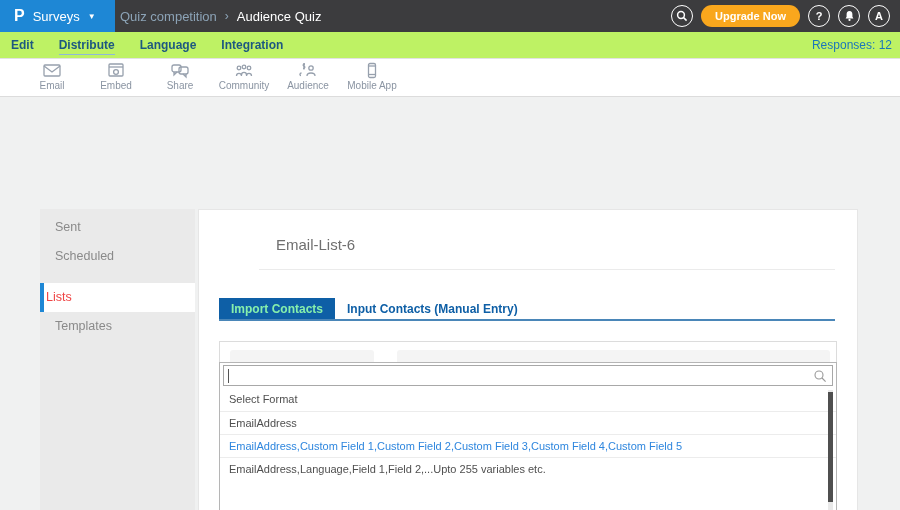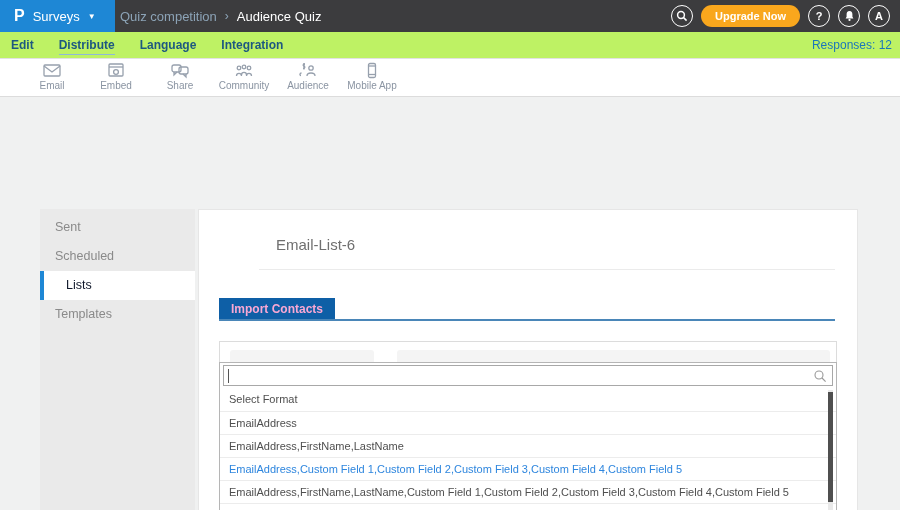--- a/index.html
+++ b/index.html
@@ -35,29 +35,29 @@
   .tool-label { font-size:10px; color:#8a94a2; margin-top:1px; white-space:nowrap; }
   .url-box { position:absolute; left:618px; top:66px; width:200px; height:24px; background:#ededed; border:1px solid #dcdcdc; border-radius:3px; display:flex; align-items:center; padding:0 6px; }
   .url-box input { flex:1; background:transparent; border:none; outline:none; font-size:11px; color:#555; font-family:"Liberation Sans",sans-serif; }
   .pencil { color:#777; font-size:12px; cursor:pointer; margin-left:4px; }
   .preview-btn { position:absolute; left:824px; top:66px; height:24px; width:62px; background:#1a7fd9; border:none; border-radius:3px; color:#fff; font-size:11px; font-weight:bold; display:flex; align-items:center; justify-content:center; gap:5px; cursor:pointer; font-family:"Liberation Sans",sans-serif; }
 
   
   .workspace { position:absolute; left:0; top:97px; width:900px; height:413px; background:#f0f1f1; }
   .sidebar { position:absolute; left:40px; top:112px; width:155px; height:398px; background:#eaeaea; padding-top:4px; }
   .side-item { height:29px; line-height:29px; padding-left:15px; font-size:12.5px; color:#8a8a8a; cursor:pointer; }
-  .side-item.active { background:#fff; border-left:4px solid #1e87d5; padding-left:22px; color:#0f172a; }
+  .side-item.active { background:#fff; border-left:4px solid #1e87d5; padding-left:2px; color:#ef4444;margin-top:12px; }
 
   .card { position:absolute; left:198px; top:112px; width:660px; height:398px; background:#fff; border-left:1px solid #e6e6e6; border-right:1px solid #e6e6e6; border-top:1px solid #e6e6e6; }
   .list-title { position:absolute; left:77px; top:26px; font-size:15px; color:#6f6f6f; }
   .title-divider { position:absolute; left:60px; right:22px; top:59px; height:1px; background:#ebebeb; }
 
   .tabs { position:absolute; left:20px; top:88px; display:flex; }
   .tab { height:22px; line-height:22px; font-size:12px; font-weight:bold; padding:0 12px; cursor:pointer; color:#0e5fa6; }
-  .tab.active { background:#0e5fa6; color:#f9a8d4; }
+  .tab.active { background:#0e5fa6; color:#86efac; }
   .tab-underline { position:absolute; left:20px; right:22px; top:109px; height:2px; background:#4a86b8; }
 
   .panel { position:absolute; left:20px; top:131px; width:618px; height:260px; border:1px solid #dcdcdc; background:#fff; }
   .ghost-bar { position:absolute; top:8px; height:12px; background:#f4f4f4; border-radius:3px 3px 0 0; }
   .ghost-bar.b1 { left:10px; width:144px; }
   .ghost-bar.b2 { left:177px; width:433px; }
 
   .dropdown { position:absolute; left:20px; top:152px; width:618px; height:217px; background:#fff; border:1px solid #b5b5b5; z-index:5; }
   .dd-search { position:absolute; left:3px; right:3px; top:2px; height:21px; border:1px solid #a8a8a8; background:#fff; }
   .dd-search input { position:absolute; left:6px; top:2px; width:560px; height:16px; border:none; outline:none; font-size:11px; font-family:"Liberation Sans",sans-serif; }
@@ -194,43 +194,42 @@
       <div class="side-item active">Lists</div>
       <div class="side-item">Templates</div>
     </div>
 
     <div class="card">
       <div class="list-title">Email-List-6</div>
       <div class="title-divider"></div>
 
       <div class="tabs">
         <div class="tab active">Import Contacts</div>
+        <div class="tab">Input Contacts (Manual Entry)</div>
       </div>
       <div class="tab-underline"></div>
 
       <div class="panel">
         <div class="ghost-bar b1"></div>
         <div class="ghost-bar b2"></div>
       </div>
 
       <div class="dropdown">
         <div class="dd-search">
           <div class="dd-caret"></div>
           <input type="text" value="" style="">
           <svg class="dd-mag" width="14" height="14" viewBox="0 0 14 14">
               <circle cx="6" cy="6" r="4" stroke="#999" stroke-width="1.1" fill="none"></circle>
               <line x1="9" y1="9" x2="12.6" y2="12.6" stroke="#999" stroke-width="1.1"></line>
             </svg>
         </div>
         <div class="dd-list">
           <div class="dd-row">Select Format</div>
           <div class="dd-row">EmailAddress</div>
-          <div class="dd-row">EmailAddress,FirstName,LastName</div>
           <div class="dd-row hl">EmailAddress,Custom Field 1,Custom Field 2,Custom Field 3,Custom Field 4,Custom Field 5</div>
-          <div class="dd-row">EmailAddress,FirstName,LastName,Custom Field 1,Custom Field 2,Custom Field 3,Custom Field 4,Custom Field 5</div>
           <div class="dd-row">EmailAddress,Language,Field 1,Field 2,...Upto 255 variables etc.</div>
 
         </div>
         <div class="scroll-track"></div>
         <div class="scroll-thumb"></div>
       </div>
 
     </div>
   </div>
 </div>

